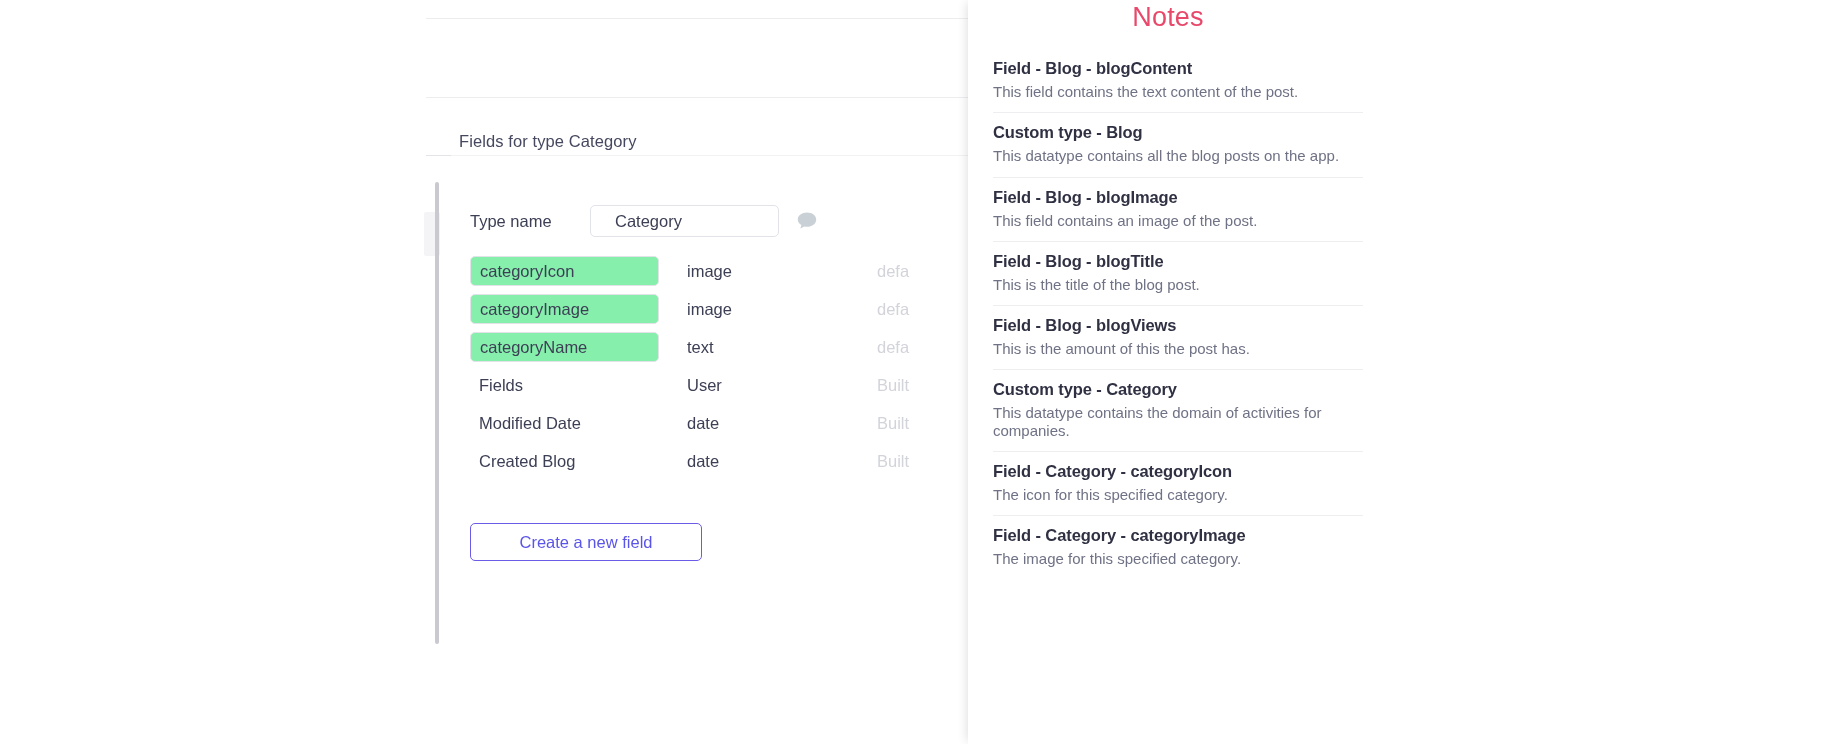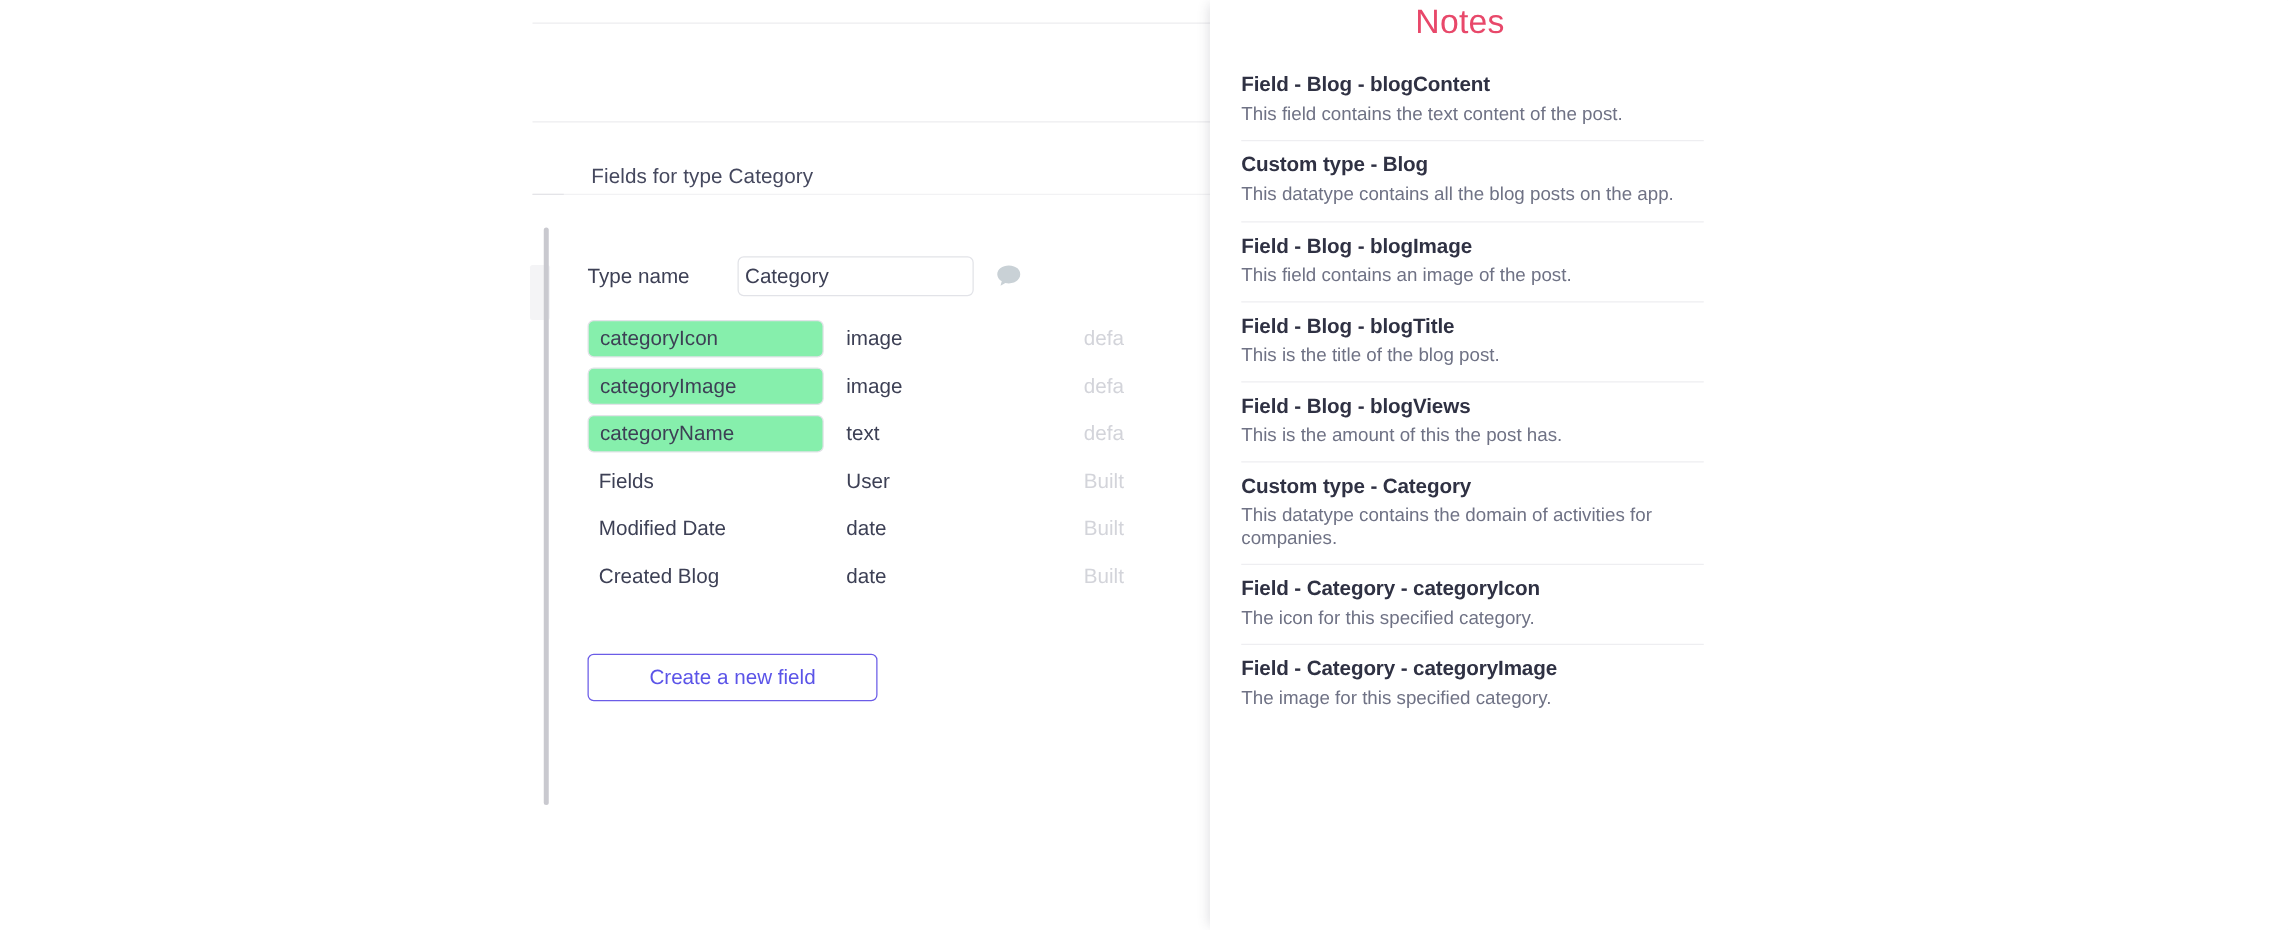--- a/index.html
+++ b/index.html
@@ -32,21 +32,21 @@
     left: 426px;
     right: 0;
     height: 1px;
     background: #ededf0;
   }
   #rule-top    { top: 18px; }
   #rule-mid    { top: 97px; }
 
   #section-header {
     position: absolute;
-    left: 473px;
+    left: 459px;
     top: 132px;
     font-size: 16.5px;
     color: #45485e;
     letter-spacing: 0.1px;
     white-space: nowrap;
   }
   #rule-under-header {
     position: absolute;
     left: 426px;
     right: 0;
@@ -100,21 +100,21 @@
   #typename-input {
     width: 189px;
     height: 32px;
     box-sizing: border-box;
     border: 1px solid #e2e3e8;
     border-radius: 5px;
     background: #ffffff;
     font-family: "Liberation Sans", sans-serif;
     font-size: 16.5px;
     color: #3d4055;
-    padding: 0 5px;
+    padding: 0 24px;
     outline: none;
   }
   #typename-note-icon {
     margin-left: 17px;
     width: 22px;
     height: 20px;
     display: block;
   }
 
   
@@ -143,21 +143,21 @@
   }
   .field-name-static {
     width: 189px;
     box-sizing: border-box;
     padding: 0 9px;
     font-size: 16.5px;
     color: #3d4055;
     white-space: nowrap;
   }
   .field-type {
-    margin-left: 18px;
+    margin-left: 28px;
     width: 190px;
     font-size: 16.5px;
     color: #3d4055;
     white-space: nowrap;
   }
   .field-extra {
     font-size: 16.5px;
     color: #d3d4da;
     white-space: nowrap;
   }

